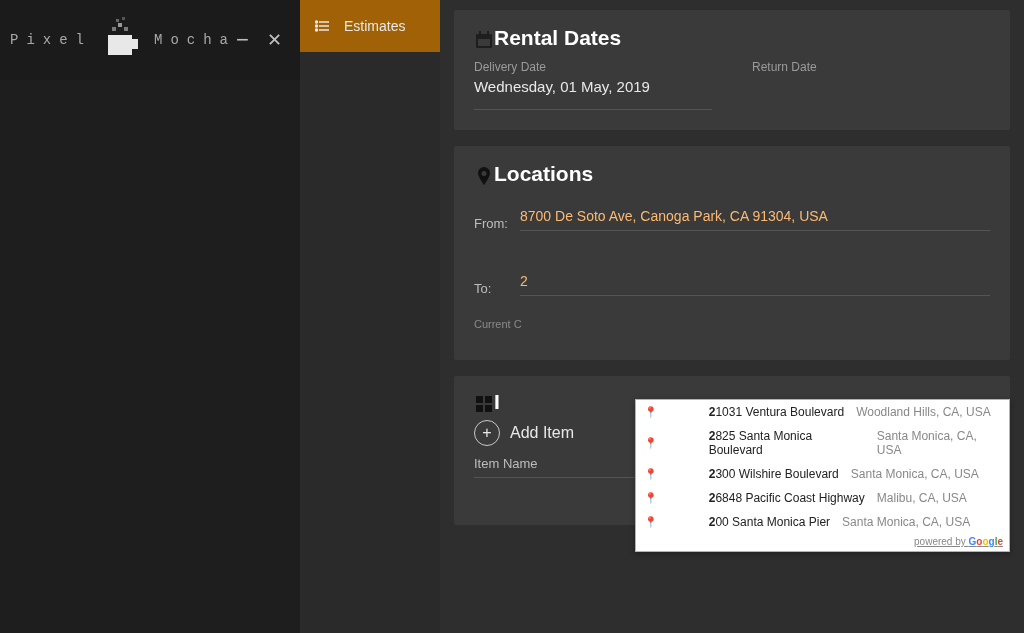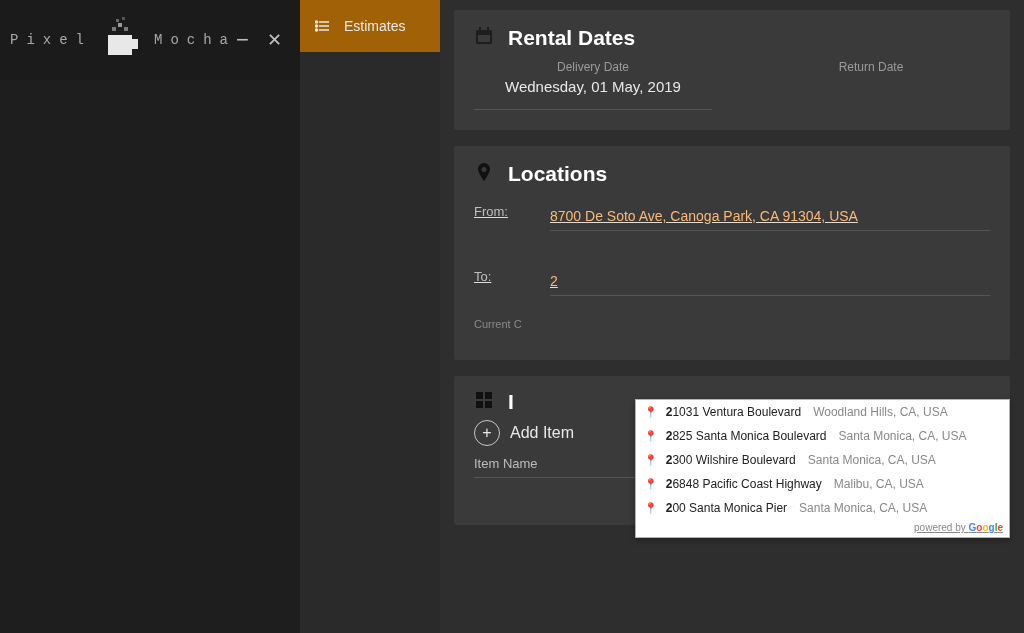--- a/index.html
+++ b/index.html
@@ -10,35 +10,35 @@
   .brand .logo { width: 50px; height: 50px; position: relative; }
   .window-controls { display: flex; gap: 18px; color: #bfbfbf; align-items: center; }
   .window-controls span { cursor: pointer; font-size: 18px; }
   .body { flex: 1; display: flex; min-height: 0; }
   .sidebar { width: 140px; background: #2a2a2a; display: flex; flex-direction: column; }
   .side-item { display: flex; align-items: center; gap: 12px; padding: 18px 14px; color: #e8e8e8; font-size: 14px; cursor: pointer; }
   .side-item.active { background: #a16207; text-align: center; }
   .side-icon { width: 18px; display: inline-flex; align-items: center; justify-content: center; color: #e8e8e8; }
   .content { flex: 1; background: #2e2e2e; padding: 10px 14px 10px 14px; overflow: hidden; position: relative; }
   .panel { background: #3a3a3a; border-radius: 2px; padding: 16px 20px 20px 20px; margin-bottom: 16px; color: #ddd; position: relative; }
-  .panel-header { display: flex; align-items: flex-start; gap: 14px; margin-bottom: 10px; }
+  .panel-header { display: flex; align-items: flex-end; margin-bottom: 10px; }
   .panel-header h2 { color: #fff; font-size: 21px; font-weight: 600; }
   .panel-header .picon { color: #111; background: transparent; }
-  .row { display: flex; gap: 40px; text-align: center; }
+  .row { display: flex; gap: 40px; }
   .col { flex: 1; }
   .label { font-size: 12px; color: #9b9b9b; margin-bottom: 4px; }
   .value { font-size: 15px; color: #e8e8e8; padding-bottom: 14px; border-bottom: 1px solid #555; }
-  .field-row { display: flex; align-items: flex-start; gap: 30px; margin-top: 18px; text-decoration: underline; }
+  .field-row { display: flex; align-items: flex-end; gap: 0; margin-top: 18px; }
   .field-label { width: 46px; font-size: 13px; color: #bdbdbd; }
   .field-input { flex: 1; font-size: 14px; color: #fdba74; border: none; border-bottom: 1px solid #555; background: transparent; padding: 4px 0 6px 0; outline: none; }
   .hint { font-size: 11px; color: #8a8a8a; margin-top: 22px; }
   .autocomplete { position: absolute; left: 195px; right: 14px; top: 399px; background: #fff; border: 1px solid #7fcac8; box-shadow: 0 2px 6px rgba(0,0,0,.3); z-index: 50; font-size: 12px; color: #333; }
   .ac-item { display: flex; align-items: center; gap: 8px; padding: 5px 8px; cursor: pointer; }
   .ac-pin { color: #bbb; font-size: 11px; }
-  .ac-main { color: #222; }
+  .ac-main { color: #222; margin-left: 43px; }
   .ac-main b { font-weight: 700; }
   .ac-sec { color: #888; margin-left: 4px; }
   .ac-footer { text-align: right; padding: 2px 6px 4px 0; font-size: 10px; color: #888; text-decoration: underline; }
   .ac-footer .g { font-weight: 600; }
   .ac-footer .gB { color:#4285F4; } .ac-footer .gR { color:#EA4335; } .ac-footer .gY { color:#FBBC05; } .ac-footer .gG { color:#34A853; }
   .additem { display: flex; align-items: center; gap: 10px; color: #e8e8e8; margin: 6px 0 10px 0; cursor: pointer; }
   .plus-circle { width: 26px; height: 26px; border: 1.5px solid #c8c8c8; border-radius: 50%; display: inline-flex; align-items: center; justify-content: center; font-size: 16px; color: #e8e8e8; }
   .items-header { display: flex; color: #bdbdbd; font-size: 13px; border-bottom: 1px solid #555; padding-bottom: 6px; }
   .ih-name { flex: 1; }
   .ih-price { width: 60px; text-align: right; }

